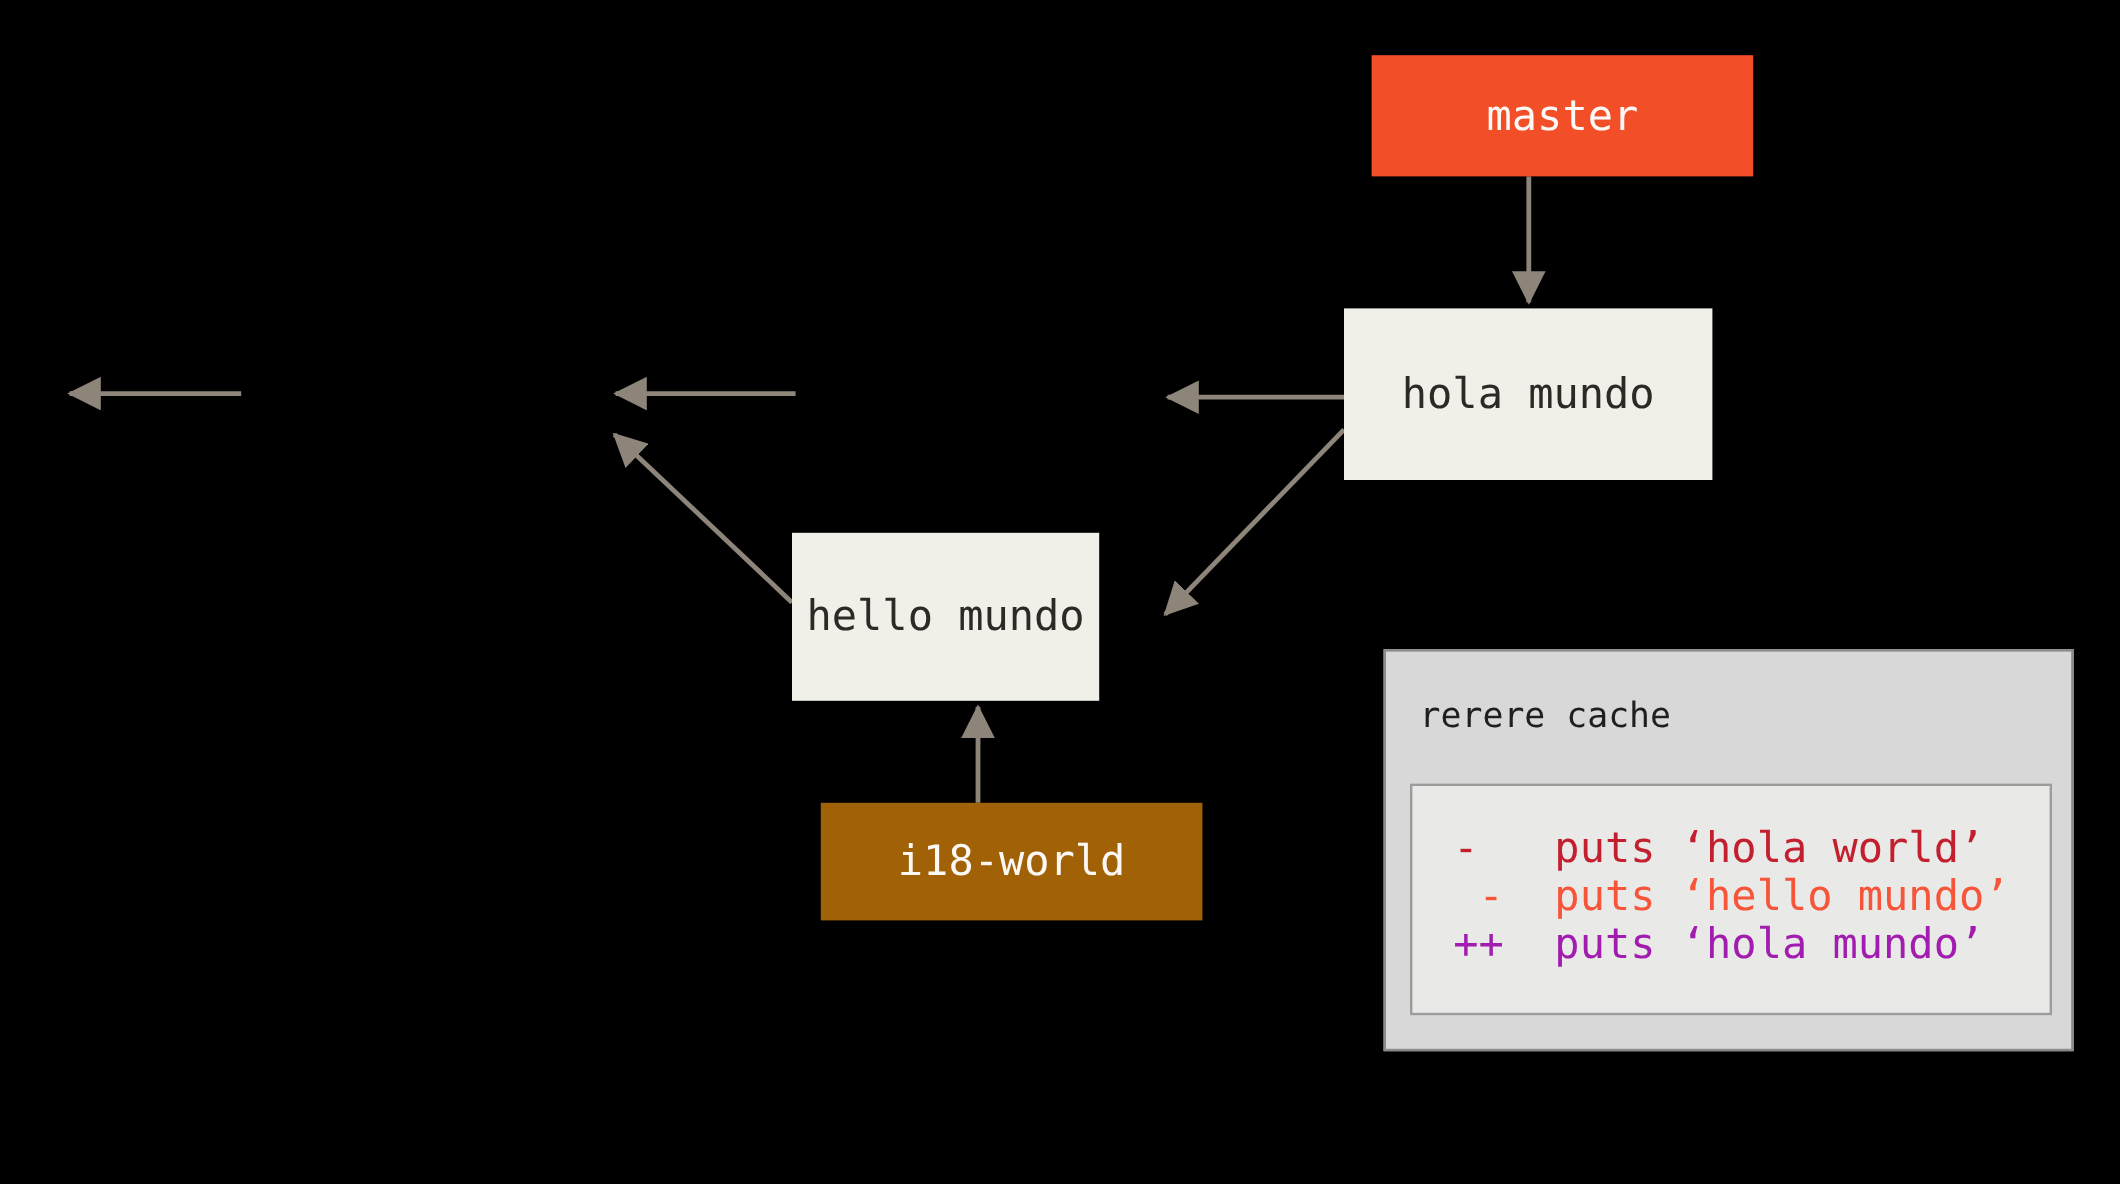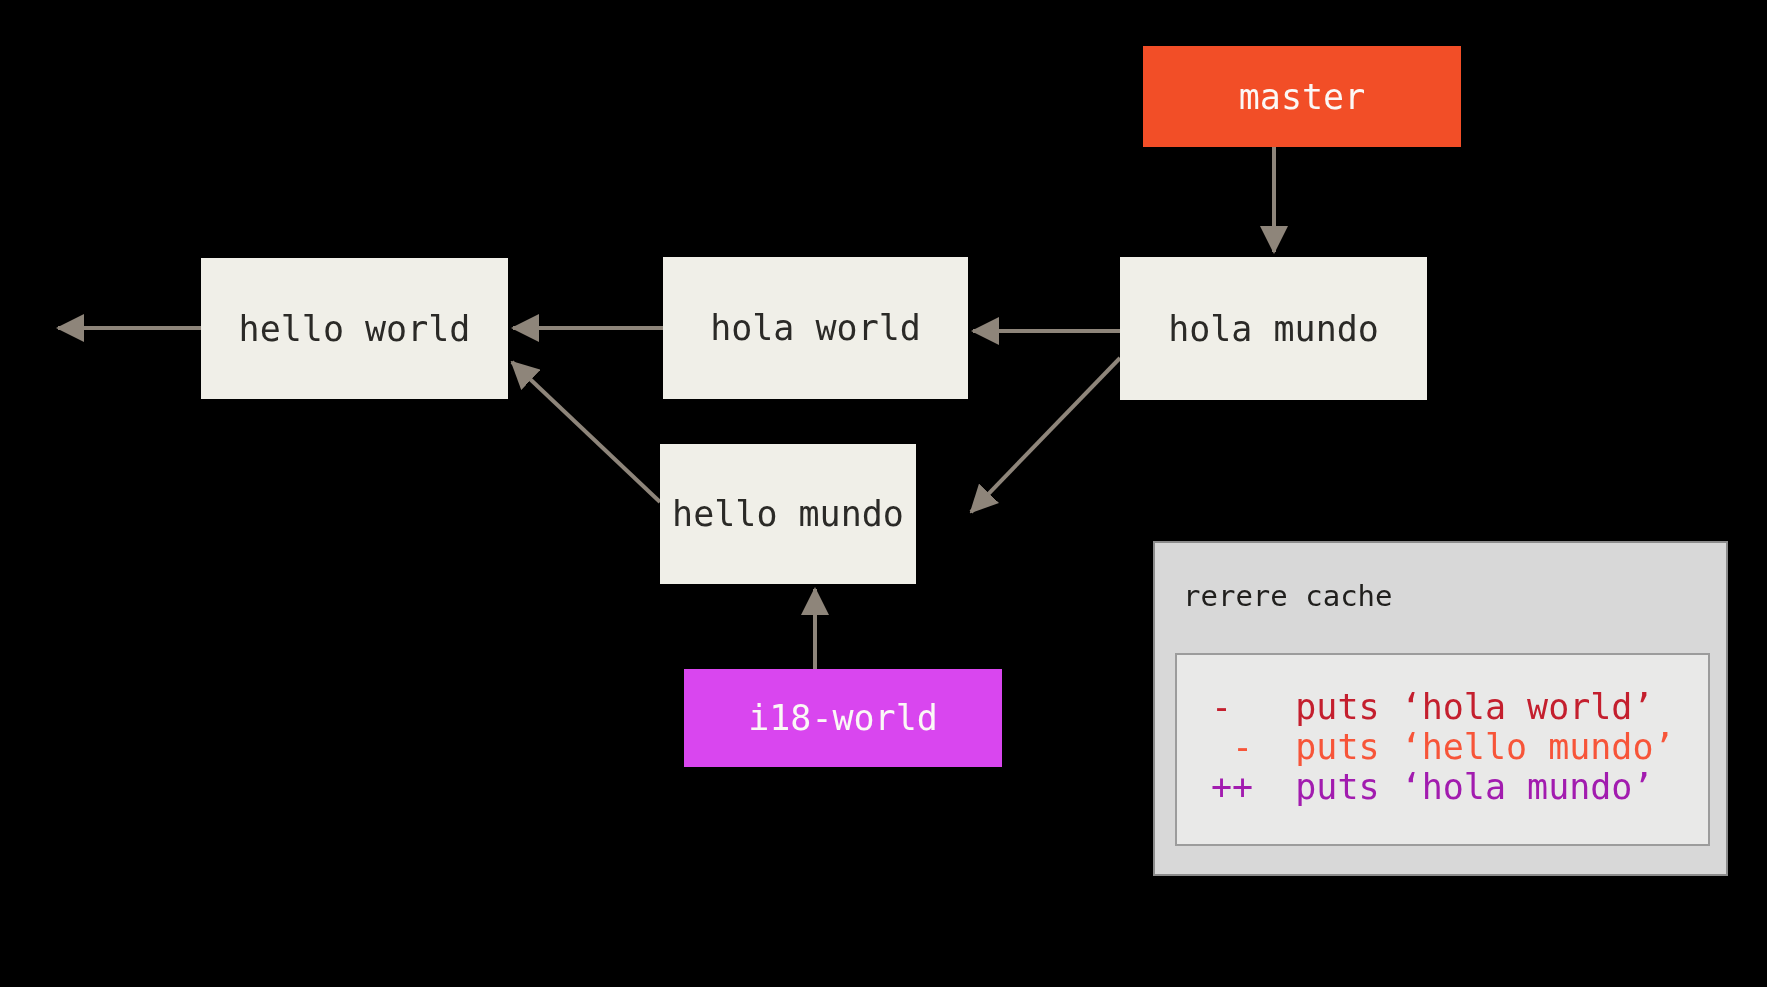--- a/index.html
+++ b/index.html
@@ -85,37 +85,31 @@
       <line x1="815" y1="669" x2="815" y2="589" marker-end="url(#arrow)" stroke="#8e857a"></line>
       <line x1="1120" y1="358" x2="971" y2="512" marker-end="url(#arrow)" stroke="#8e857a"></line>
       <line x1="660" y1="502" x2="512" y2="362" marker-end="url(#arrow)" stroke="#8e857a"></line>
     </g>
   </svg>
 
   <div class="node branch node-master" style="background: rgb(242, 78, 39);">
     <span>master</span>
   </div>
 
-  <div class="node commit node-hello-world">
-    <span>hello world</span>
-  </div>
 
-  <div class="node commit node-hola-world">
-    <span>hola world</span>
-  </div>
 
   <div class="node commit node-hola-mundo">
     <span>hola mundo</span>
   </div>
 
   <div class="node commit node-hello-mundo">
     <span>hello mundo</span>
   </div>
 
-  <div class="node branch node-i18-world" style="background: #d946ef;">
+  <div class="node branch node-i18-world" style="background: #a16207;">
     <span>i18-world</span>
   </div>
 
   <div class="panel">
     <div class="panel-title">rerere cache</div>
     <div class="diff-box">
       <div class="diff-line" style="color: rgb(196, 31, 46);">-   puts ‘hola world’</div>
       <div class="diff-line" style="color: rgb(247, 85, 57);"> -  puts ‘hello mundo’</div>
       <div class="diff-line" style="color: #a21caf;">++  puts ‘hola mundo’</div>
     </div>

